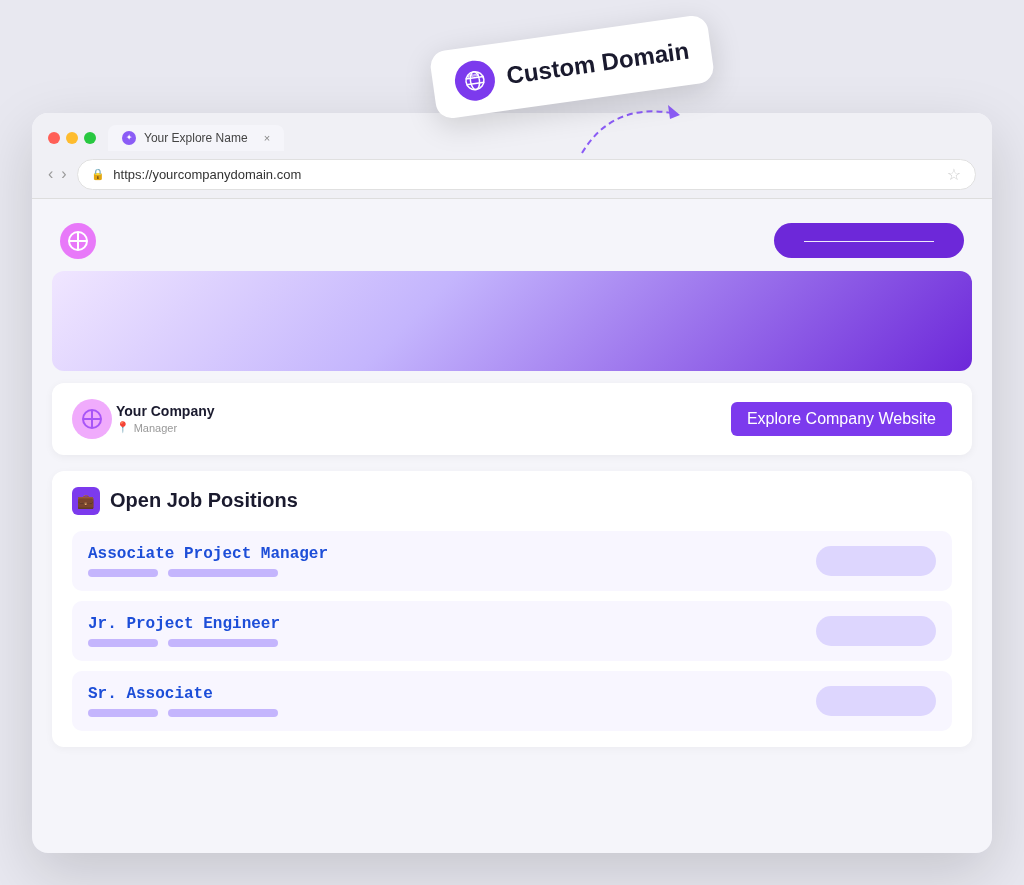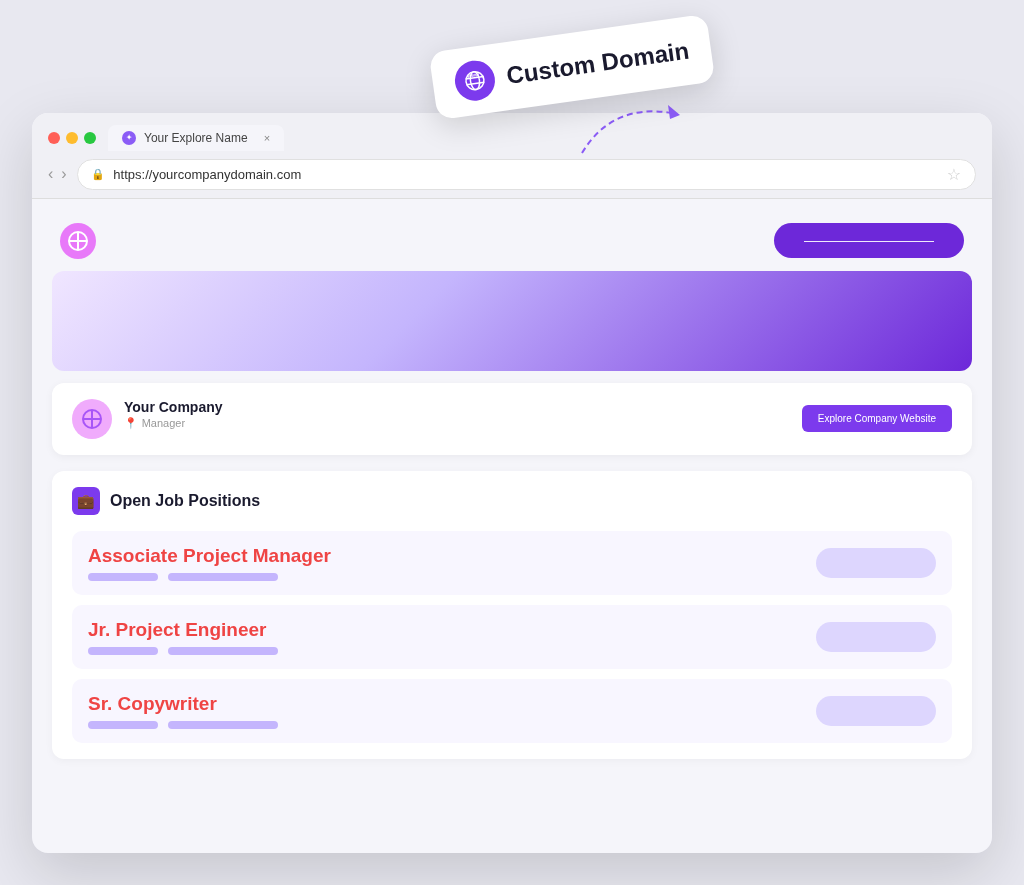--- a/index.html
+++ b/index.html
@@ -220,21 +220,22 @@
       padding: 16px 20px;
       display: flex;
       align-items: center;
       justify-content: space-between;
       margin-bottom: 16px;
       box-shadow: 0 2px 8px rgba(0,0,0,0.05);
     }
 
     .company-info {
       display: flex;
-      gap: 12px;
+      align-items: center;
+      gap: 4px;
     }
 
     .company-logo {
       width: 40px;
       height: 40px;
       background: #f0abfc;
       border-radius: 50%;
       display: flex;
       align-items: center;
       justify-content: center;
@@ -255,21 +256,21 @@
       color: #999;
       margin-top: 2px;
     }
 
     .explore-btn {
       background: #7c3aed;
       color: white;
       border: none;
       border-radius: 6px;
       padding: 8px 16px;
-      font-size: 10px;
+      font-size: 16px;
       cursor: pointer;
     }
 
     
     .jobs-section {
       background: white;
       border-radius: 12px;
       padding: 16px 20px;
       box-shadow: 0 2px 8px rgba(0,0,0,0.04);
     }
@@ -287,45 +288,46 @@
       background: #7c3aed;
       border-radius: 6px;
       display: flex;
       align-items: center;
       justify-content: center;
       color: white;
       font-size: 14px;
     }
 
     .jobs-title {
-      font-size: 16px;
+      font-size: 20px;
       font-weight: 700;
       color: #1a1a2e;
     }
 
     
     .job-item {
       background: #f8f6ff;
       border-radius: 10px;
       padding: 14px 16px;
       display: flex;
       align-items: center;
       justify-content: space-between;
       margin-bottom: 10px;
     }
 
     .job-item:last-child {
       margin-bottom: 0;
     }
 
     .job-left .job-title {
-      font-size: 19px;
+      font-size: 16px;
       font-weight: 600;
-      color: #ef4444;
+      color: #1d4ed8;
       margin-bottom: 6px;
+      font-family: Liberation Mono, monospace;
     }
 
     .job-meta {
       display: flex;
       gap: 10px;
     }
 
     .job-tag {
       height: 8px;
       border-radius: 4px;
@@ -458,21 +460,21 @@
             <div class="job-meta">
               <div class="job-tag job-tag-1"></div>
               <div class="job-tag job-tag-2"></div>
             </div>
           </div>
           <button class="job-apply-btn">——————</button>
         </div>
 
         <div class="job-item">
           <div class="job-left">
-            <div class="job-title">Sr. Copywriter</div>
+            <div class="job-title">Sr. Associate</div>
             <div class="job-meta">
               <div class="job-tag job-tag-1"></div>
               <div class="job-tag job-tag-2"></div>
             </div>
           </div>
           <button class="job-apply-btn">——————</button>
         </div>
 
       </div>
 

